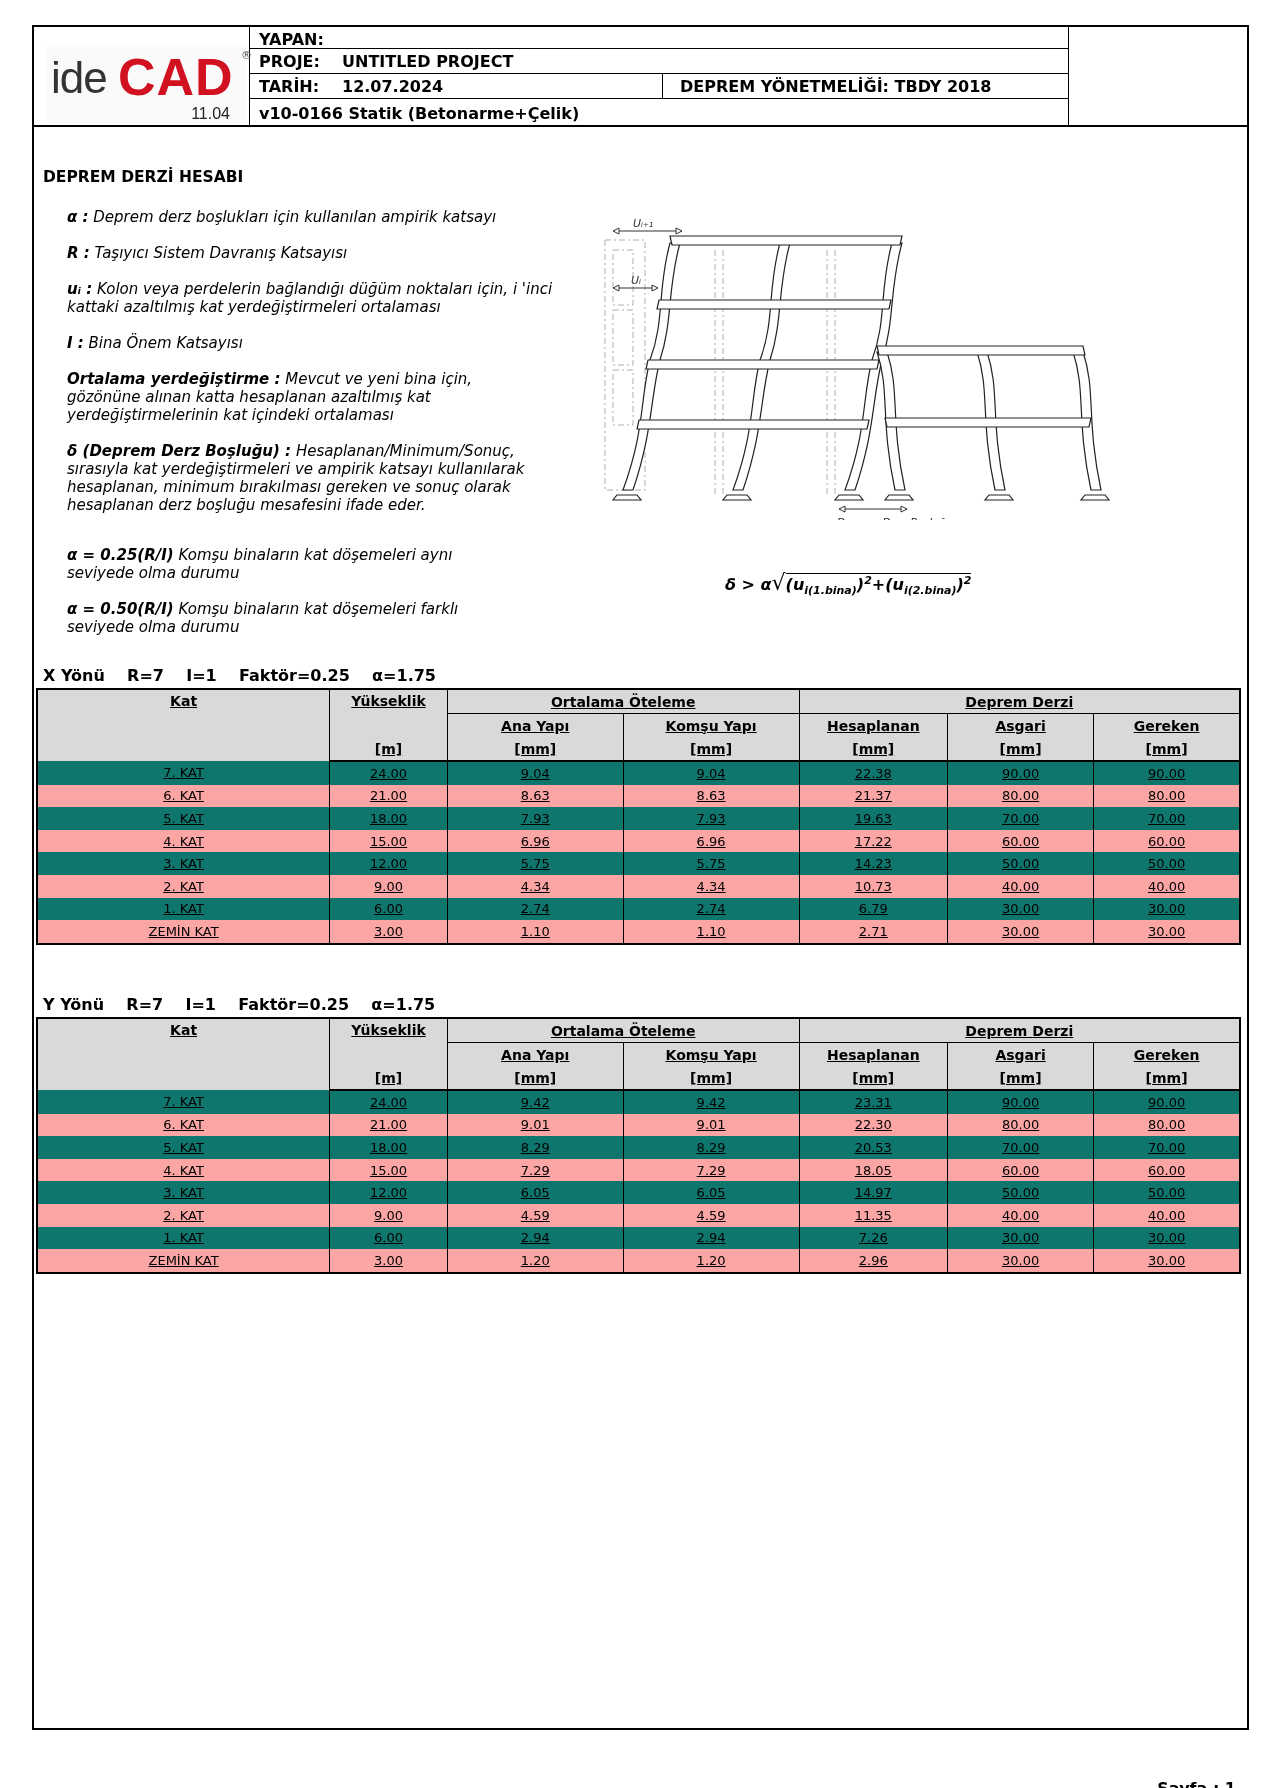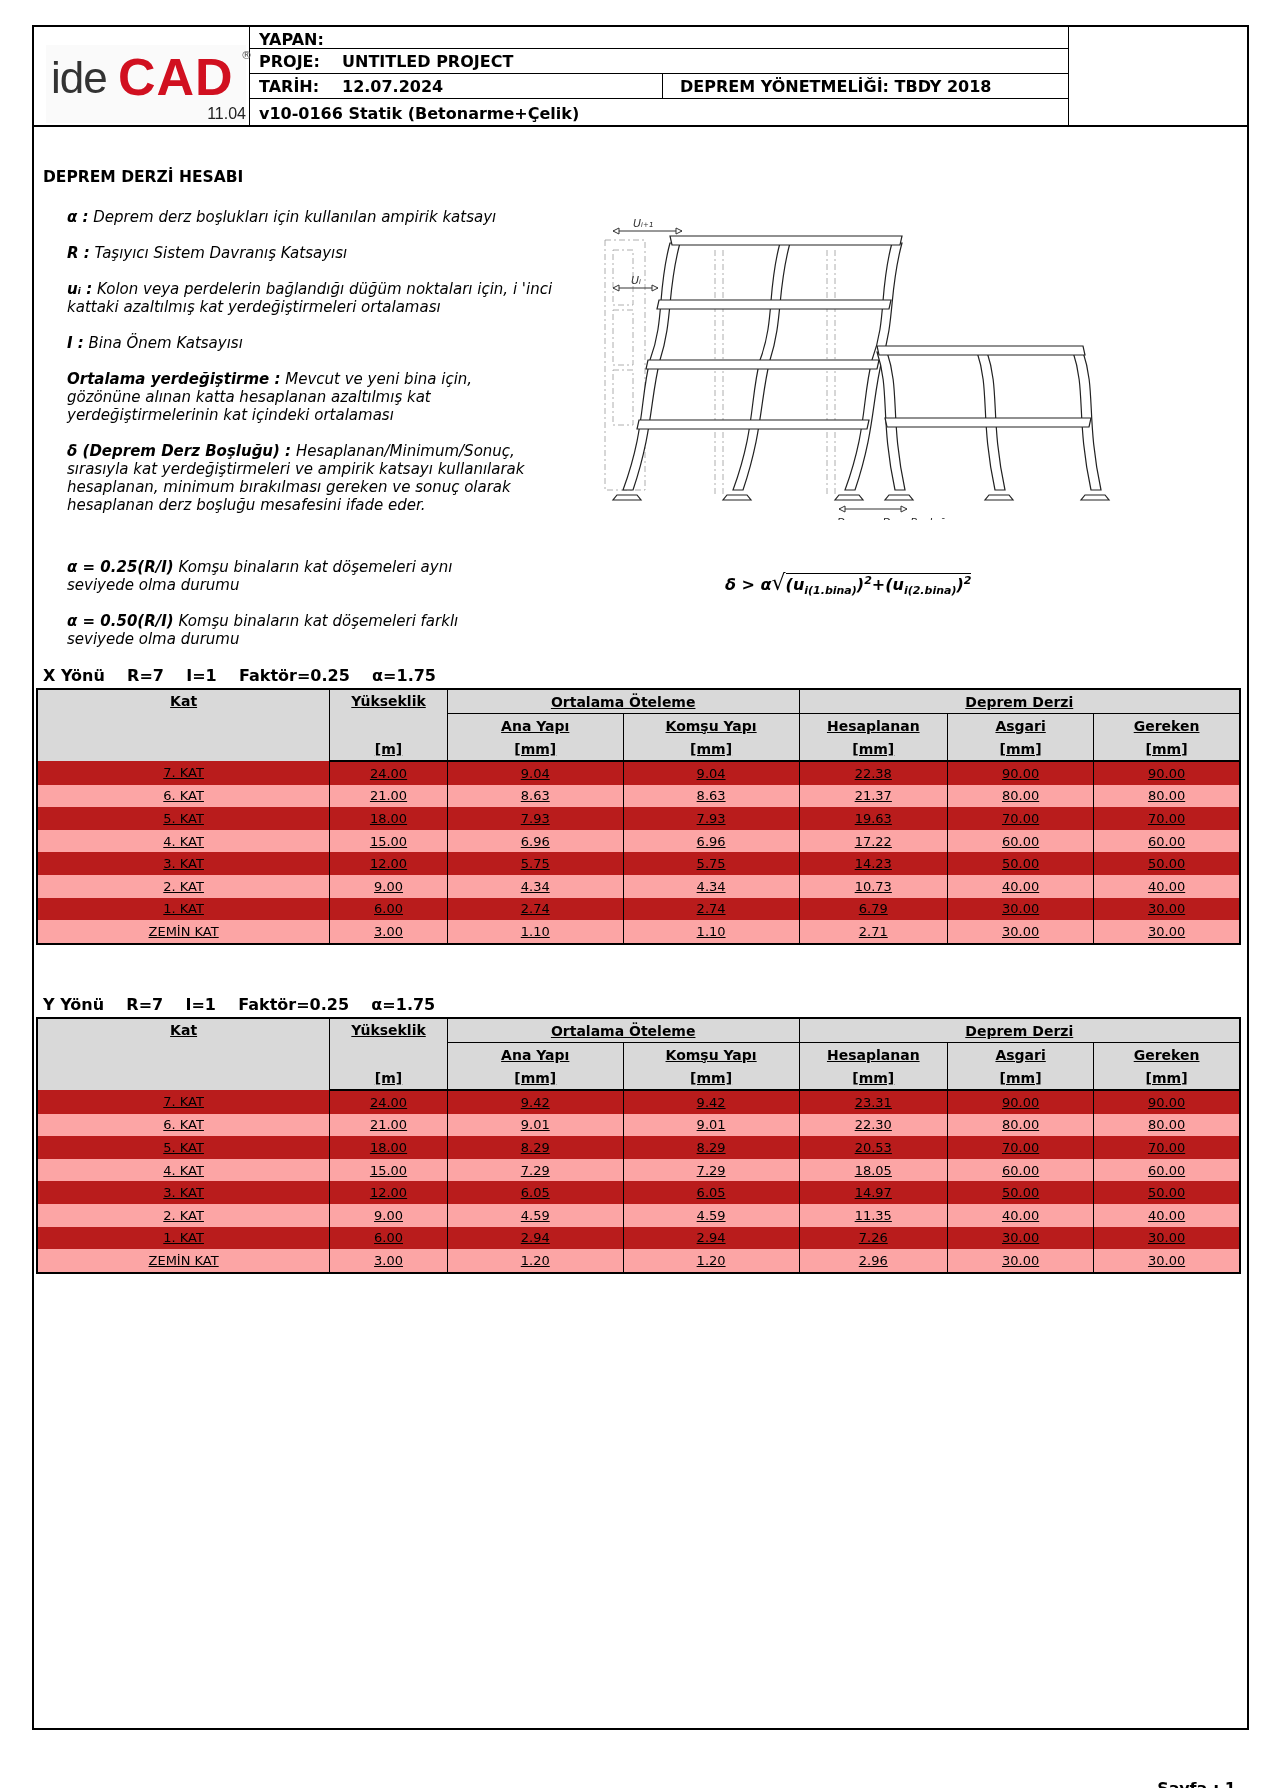--- a/index.html
+++ b/index.html
@@ -4,35 +4,35 @@
 <style>
   html,body{margin:0;padding:0;background:#fff;}
   body{width:1268px;height:1788px;position:relative;font-family:"DejaVu Sans","Liberation Sans",sans-serif;color:#000;overflow:hidden;}
   .frame{position:absolute;left:32px;top:25px;width:1217px;height:1705px;border:2px solid #000;box-sizing:border-box;}
   .hdr{position:absolute;left:32px;top:25px;width:1217px;height:102px;border:2px solid #000;box-sizing:border-box;}
   .logo-cell{position:absolute;left:0;top:0;width:215px;height:100px;border-right:1.5px solid #000;}
   .logo{position:absolute;left:12px;top:18px;width:200px;height:78px;background:#fafafa;}
   .logo-ide{position:absolute;left:5px;top:8px;font-family:"Liberation Sans",sans-serif;font-size:44px;color:#333;letter-spacing:-1px;}
   .logo-cad{position:absolute;left:72px;top:2px;font-family:"Liberation Sans",sans-serif;font-weight:bold;font-size:52px;color:#d11020;letter-spacing:1px;}
   .logo-reg{position:absolute;left:195px;top:4px;font-size:11px;color:#555;}
-  .logo-ver{position:absolute;right:0;top:60px;font-family:"Liberation Sans",sans-serif;font-size:16px;color:#222;}
+  .logo-ver{position:absolute;right:16px;top:60px;font-family:"Liberation Sans",sans-serif;font-size:16px;color:#222;}
   .hrow{position:absolute;left:215px;border-bottom:1.5px solid #000;box-sizing:border-box;font-weight:bold;font-size:16px;white-space:nowrap;}
   .hrow span{position:absolute;top:3px;}
   .hright{position:absolute;left:1034px;top:0;width:181px;height:100px;border-left:1.5px solid #000;}
   .doc-title{position:absolute;left:43px;top:168px;font-weight:bold;font-size:15.5px;}
   .defs{position:absolute;left:67px;top:208px;width:530px;font-size:15px;line-height:18px;font-style:italic;}
   .defs p{margin:0 0 18px 0;}
   .defs b{font-style:italic;}
   .figure{position:absolute;left:595px;top:210px;width:555px;height:310px;}
   .formula{position:absolute;left:725px;top:570px;font-size:16px;font-weight:bold;font-style:italic;white-space:nowrap;}
   .sec-title{position:absolute;left:43px;font-weight:bold;font-size:16px;white-space:pre;}
   table.dt{position:absolute;left:36px;width:1205px;border-collapse:collapse;font-size:13px;}
   table.dt th{background:#d9d9d9;font-weight:bold;font-size:14px;padding:0;height:23px;border-left:1px solid #000;}
   table.dt td{text-align:center;height:22.6px;padding:0;border-left:1px solid #000;}
-  table.dt tr.odd td{background:#b91c1c;}
+  table.dt tr.odd td{background:#0f766e;}
   table.dt tr.even td{background:#fca5a5;}
   table.dt{border:2px solid #000;text-decoration:underline;}
   table.dt thead tr:last-child th{border-bottom:2px solid #000;}
   .sayfa{position:absolute;right:32px;top:1735px;font-weight:bold;font-size:16px;margin-top:44px;}
 </style>
 </head>
 <body>
 
 <div class="frame"></div>
 
@@ -66,21 +66,21 @@
 </div>
 
 <div class="doc-title">DEPREM DERZİ HESABI</div>
 
 <div class="defs">
   <p style="width:500px"><b>α :</b><span> Deprem derz boşlukları için kullanılan ampirik katsayı</span></p>
   <p style="width:500px"><b>R :</b><span> Taşıyıcı Sistem Davranış Katsayısı</span></p>
   <p style="width:500px"><b>uᵢ :</b><span> Kolon veya perdelerin bağlandığı düğüm noktaları için, i 'inci kattaki azaltılmış kat yerdeğiştirmeleri ortalaması</span></p>
   <p style="width:500px"><b>I :</b><span> Bina Önem Katsayısı</span></p>
   <p style="width:440px"><b>Ortalama yerdeğiştirme :</b><span> Mevcut ve yeni bina için, gözönüne alınan katta hesaplanan azaltılmış kat yerdeğiştirmelerinin kat içindeki ortalaması</span></p>
-  <p style="width:500px;margin-bottom:44px"><b>δ (Deprem Derz Boşluğu) :</b><span> Hesaplanan/Minimum/Sonuç, sırasıyla kat yerdeğiştirmeleri ve ampirik katsayı kullanılarak hesaplanan, minimum bırakılması gereken ve sonuç olarak hesaplanan derz boşluğu mesafesini ifade eder.</span></p>
+  <p style="width:500px;margin-bottom:32px"><b>δ (Deprem Derz Boşluğu) :</b><span> Hesaplanan/Minimum/Sonuç, sırasıyla kat yerdeğiştirmeleri ve ampirik katsayı kullanılarak hesaplanan, minimum bırakılması gereken ve sonuç olarak hesaplanan derz boşluğu mesafesini ifade eder.</span></p>
   <p style="width:440px"><b>α = 0.25(R/I)</b><span> Komşu binaların kat döşemeleri aynı seviyede olma durumu</span></p>
   <p style="width:440px"><b>α = 0.50(R/I)</b><span> Komşu binaların kat döşemeleri farklı seviyede olma durumu</span></p>
 </div>
 
 <div class="figure">
   <svg width="555" height="310" viewBox="0 0 555 310" xmlns="http://www.w3.org/2000/svg">
     <g fill="none" stroke="#999" stroke-width="0.8" stroke-dasharray="6,3,2,3">
       <rect x="10" y="30" width="40" height="250"></rect>
       <rect x="18" y="40" width="20" height="55"></rect>
       <rect x="18" y="100" width="20" height="55"></rect>

